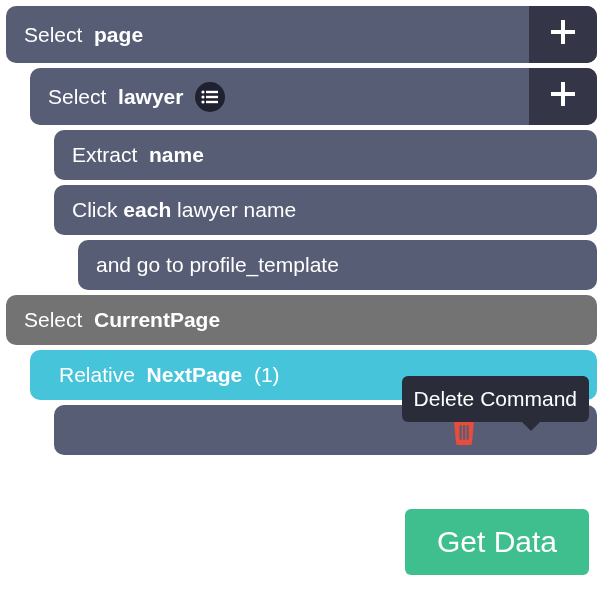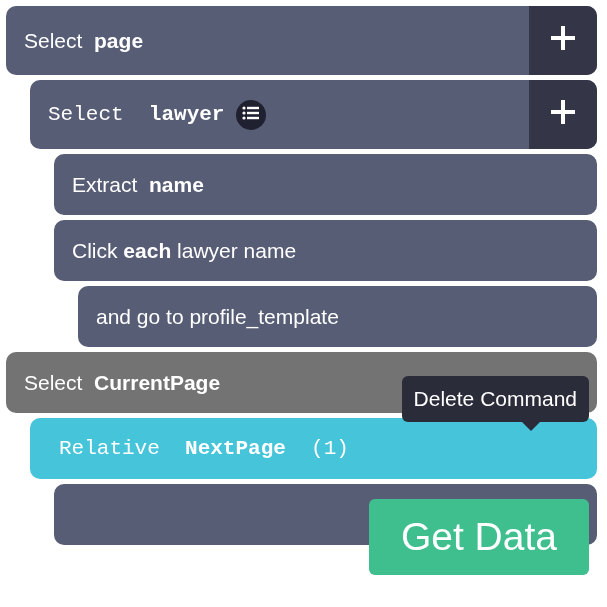--- a/index.html
+++ b/index.html
@@ -5,33 +5,33 @@
   * { box-sizing: border-box; margin: 0; padding: 0; }
   html, body { width: 607px; height: 607px; }
   body {
     font-family: -apple-system, BlinkMacSystemFont, "Segoe UI", Arial, sans-serif;
     background: #ffffff;
     padding: 6px 10px 10px 6px;
     position: relative;
   }
   .row {
     border-radius: 10px;
-    height: 61px;
+    height: 50px;
     display: flex;
     align-items: center;
     padding: 0 18px;
     font-size: 21px;
     color: #ffffff;
     margin-bottom: 5px;
     position: relative;
   }
   .slate { background: #585d76; }
   .dark  { background: #737373; }
   .cyan  { background: #46c4da; padding-left: 29px; }
-  .tall  { height: 69px; }
+  .tall  { height: 57px; }
   .row .txt { white-space: pre; }
   .row b { font-weight: 700; }
 
   .plus-cap {
     position: absolute;
     right: 0; top: 0; bottom: 0;
     width: 68px;
     background: #343648;
     border-top-right-radius: 10px;
     border-bottom-right-radius: 10px;
@@ -82,32 +82,32 @@
     border-right: 9px solid transparent;
     border-top: 9px solid #2a2c3a;
   }
 
   .get-btn {
     position: absolute;
     right: 18px;
     bottom: 32px;
     background: #3fbf8e;
     color: #fff;
-    font-size: 39px;
+    font-size: 30px;
     font-weight: 400;
     padding: 16px 32px;
     border-radius: 6px;
     border: none;
     cursor: pointer;
     font-family: inherit;
   }
 
   
   .i0 { margin-left: 0; }
-  .i1 { margin-left: 24px; font-family: Liberation Mono, monospace; }
+  .i1 { margin-left: 24px; }
   .i2 { margin-left: 48px; }
   .i3 { margin-left: 72px; }
 </style>
 </head>
 <body>
 
 <div class="row slate tall i0">
   <span class="txt"><span>Select  </span><b>page</b></span>
   <div class="plus-cap">
     <span>

